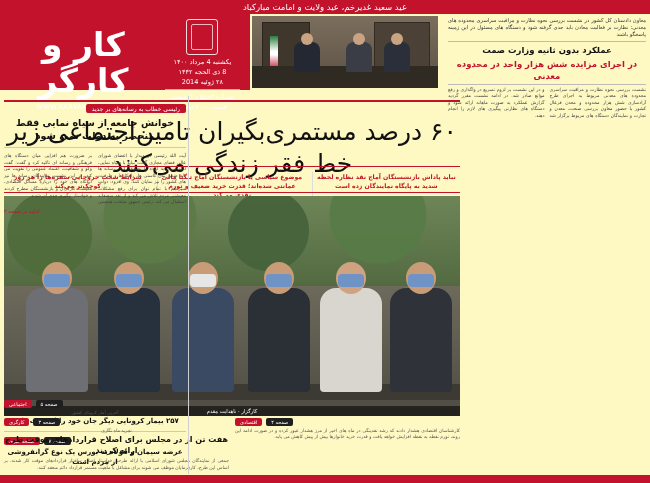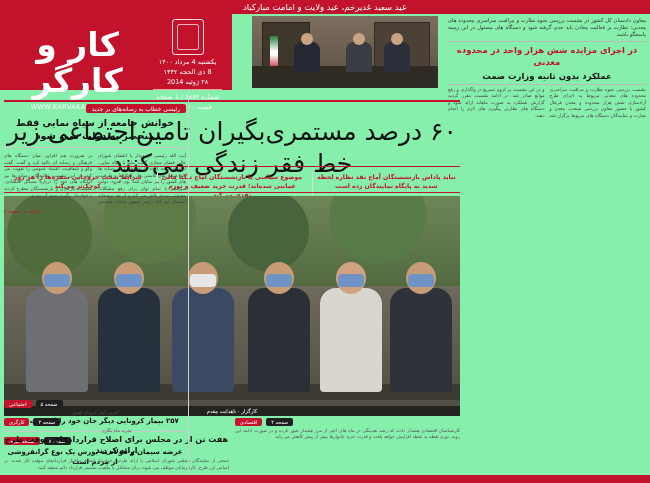--- a/index.html
+++ b/index.html
@@ -7,21 +7,21 @@
     padding: 0;
     background: #d8d8d8;
   }
   body {
     font-family: "DejaVu Sans", "Liberation Sans", sans-serif;
   }
   .page {
     position: relative;
     width: 650px;
     height: 483px;
-    background: #86efac;
+    background: #fef9c3;
     overflow: hidden;
     box-sizing: border-box;
   }
 
   
   .top-banner {
     position: absolute;
     top: 0; left: 0;
     width: 650px;
     height: 14px;
@@ -31,21 +31,21 @@
     line-height: 14px;
     text-align: center;
     letter-spacing: 0;
   }
 
   
   .masthead {
     position: absolute;
     top: 14px;
     left: 0;
-    width: 232px;
+    width: 250px;
     height: 76px;
     background: #c3122c;
     color: #ffffff;
     box-sizing: border-box;
     padding: 3px 6px 3px 6px;
     display: flex;
     flex-direction: row-reverse;
     align-items: flex-start;
   }
   .masthead-logo {
@@ -355,22 +355,22 @@
     <div class="tp-flag"></div>
     <div class="tp-table"></div>
     <div class="tp-person tp-p1"></div>
     <div class="tp-person tp-p2"></div>
     <div class="tp-person tp-p3"></div>
   </div>
 
   <div class="top-right-col">
     <div class="tiny-lead">معاون دادستان کل کشور در نشست بررسی نحوه نظارت و مراقبت سراسری محدوده های معدنی: نظارت بر فعالیت معادن باید جدی گرفته شود و دستگاه های مسئول در این زمینه پاسخگو باشند</div>
     <div class="hr-thin"></div>
+    <div class="hl-small">عملکرد بدون ثانیه وزارت صمت</div>
     <div class="hl-small em" style="color:#c3122c">در اجرای مزایده شش هزار واحد در محدوده معدنی</div>
-    <div class="hl-small">عملکرد بدون ثانیه وزارت صمت</div>
     <div class="hr-thin"></div>
     <div class="body-tiny">نشست بررسی نحوه نظارت و مراقبت سراسری محدوده های معدنی مربوط به اجرای طرح آزادسازی شش هزار محدوده و معدن فرعال کشور با حضور معاون بررسی صنعت، معدن و تجارت و نمایندگان دستگاه های مربوط برگزار شد و در این نشست بر لزوم تسریع در واگذاری و رفع موانع صادر شد. در ادامه نشست مقرر گردید گزارش عملکرد به صورت ماهانه ارائه شود و دستگاه های نظارتی پیگیری های لازم را انجام دهند.</div>
   </div>
 
   <div class="rule-red" style="top:100px; right:190px; width:456px;"></div>
 
   <div class="main-headline">۶۰ درصد مستمری‌بگیران تامین‌اجتماعی زیر خط فقر زندگی می‌کنند</div>
 
   <div class="rule-red" style="top:166px; right:190px; width:456px; height:1px; background:#c3122c;"></div>
   <div class="decks">

